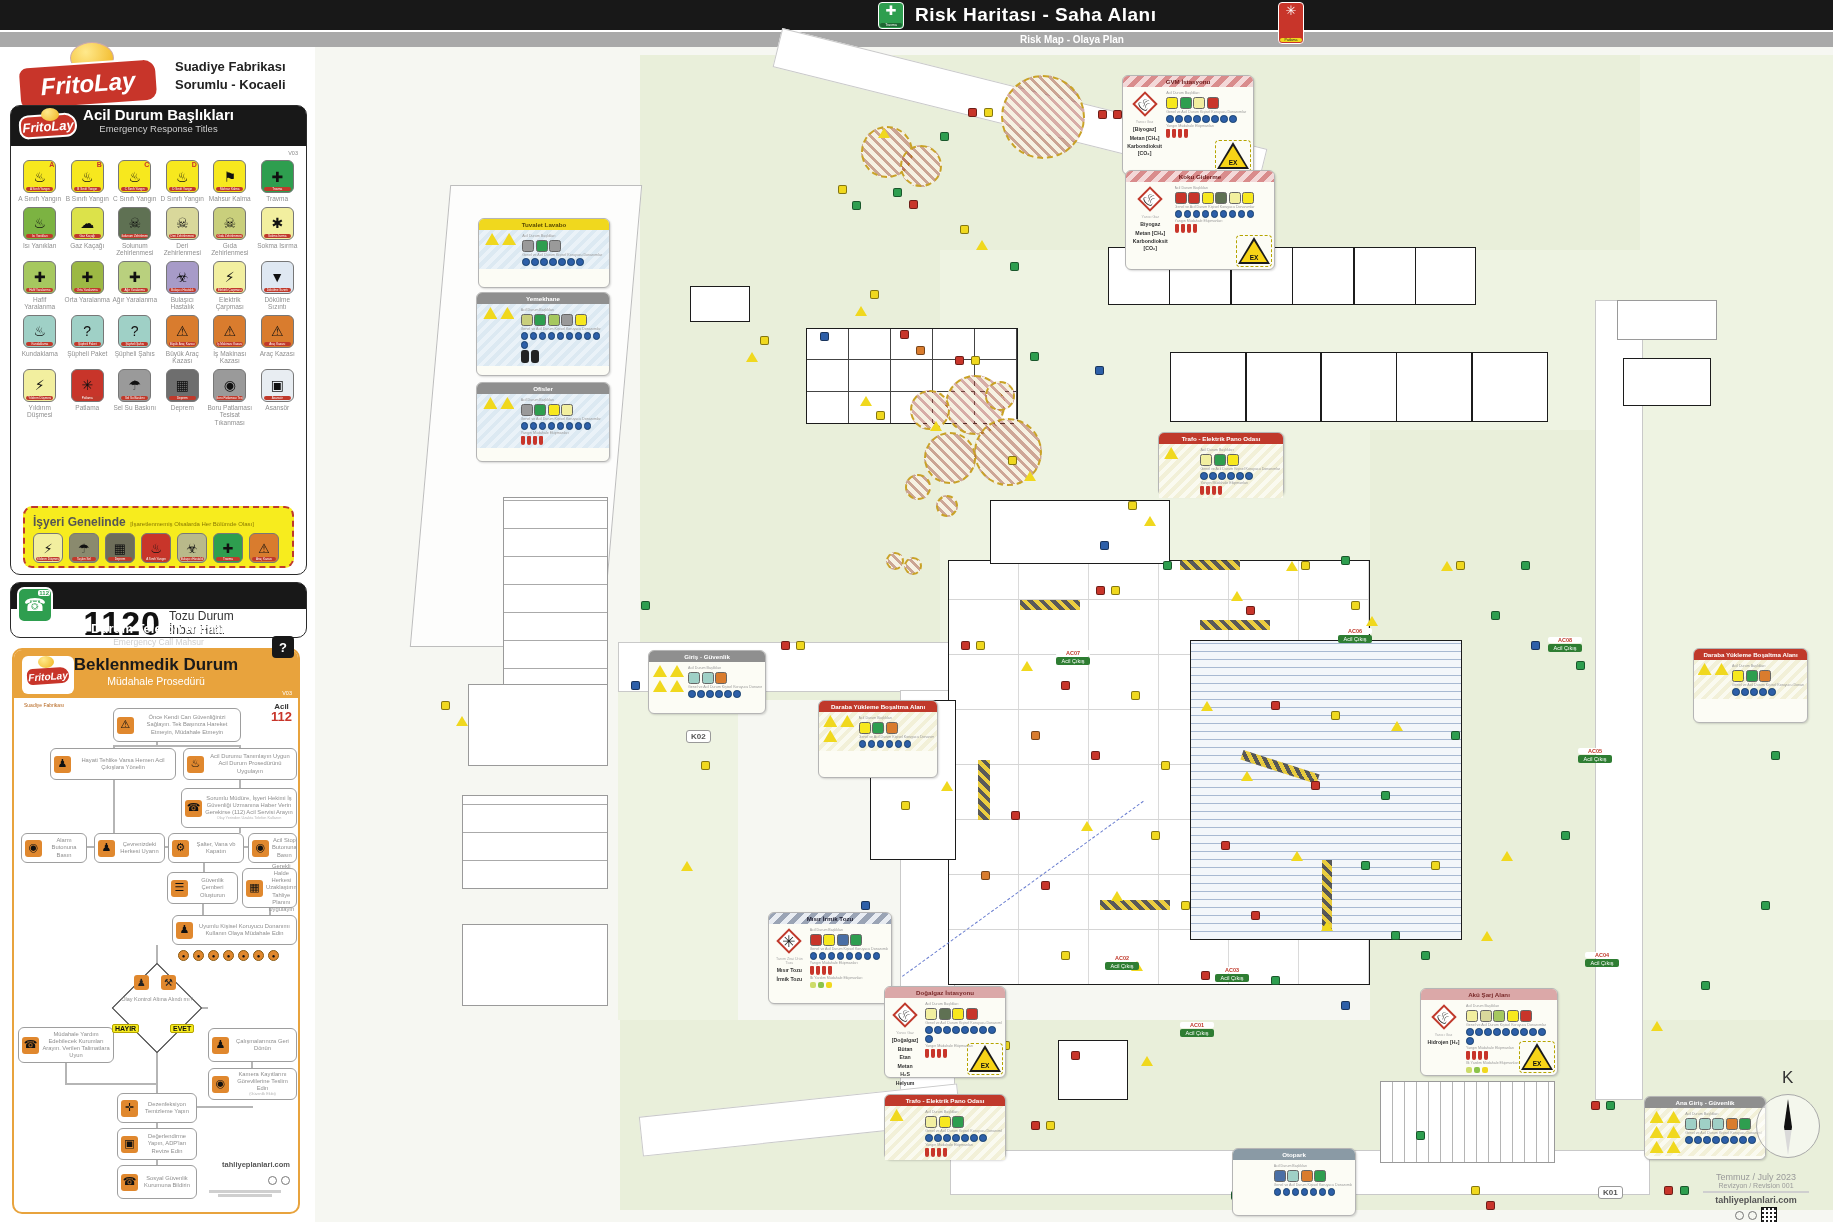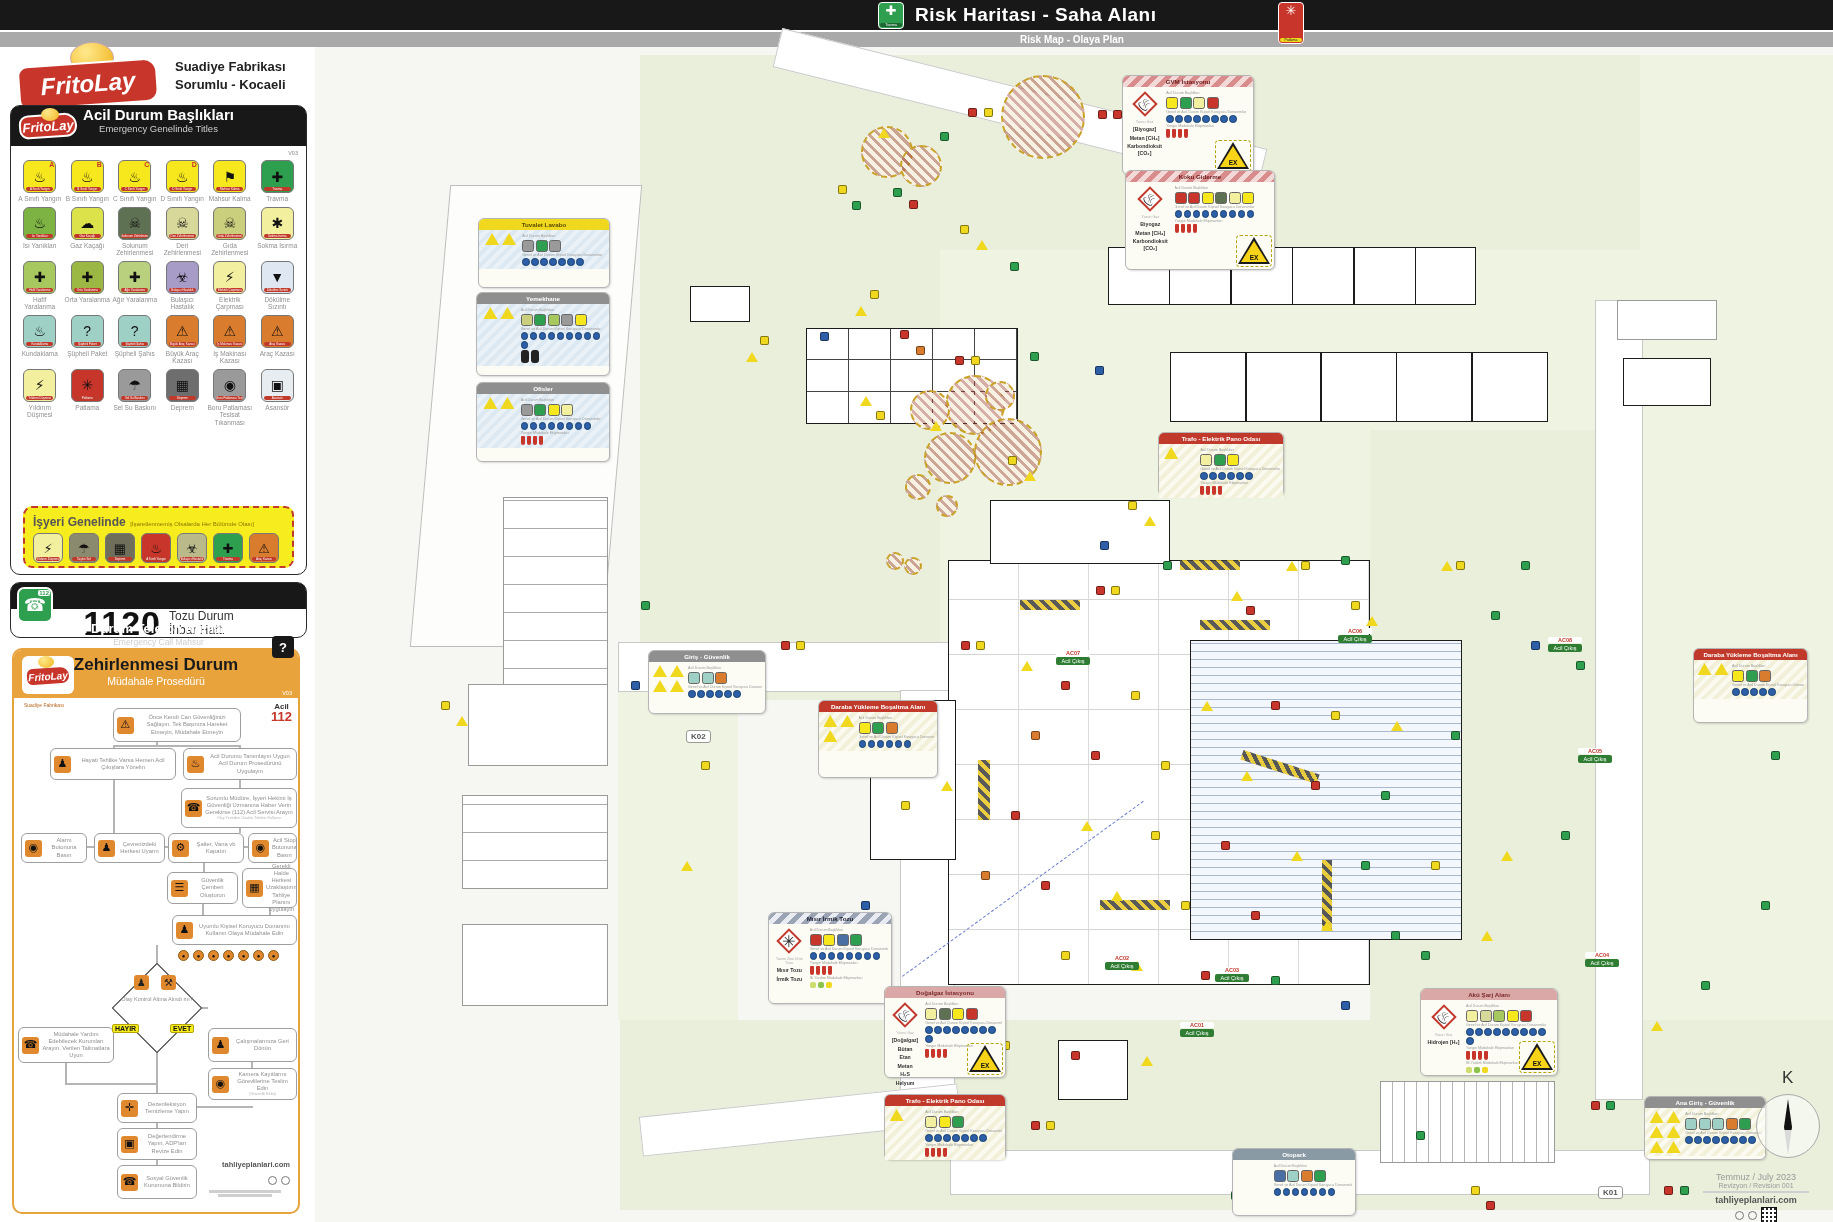--- a/index.html
+++ b/index.html
@@ -159,21 +159,21 @@
   <div class="abs" style="left:175px;top:58px;font-weight:bold;font-size:13px;line-height:18px">
     <div>Suadiye Fabrikası</div>
       <div>Sorumlu - Kocaeli</div>
   </div>
 
   <div class="abs panel" style="left:10px;top:105px;width:297px;height:470px">
     <div class="phead" style="height:40px">
       <div class="minilogo" style="left:8px;top:8px;width:58px;height:24px;font-size:13px">FritoLay</div>
       <div class="chip" style="left:30px;top:2px;width:18px;height:13px"></div>
       <div class="t1">Acil Durum Başlıkları</div>
-      <div class="t2">Emergency Genelinde Titles</div>
+      <div class="t2">Emergency Response Titles</div>
       <div class="ver" style="right:8px;bottom:-10px;color:#888">V03</div>
     </div>
     <div id="egrid" class="grid6" style="padding:14px 6px 0 6px">
         <div class="cell">
           <div class="tico" style="background: rgb(247, 232, 30);">
             <div style="font-size: 14px;">♨</div>
             <div class="tag">A</div>
             <div class="band">A Sınıfı Yangın</div>
           </div>
           <div class="tlab">A Sınıfı Yangın</div>
@@ -435,21 +435,21 @@
         </span>
     </div>
   </div>
 
   <div class="abs procpanel" style="left:12px;top:648px;width:288px;height:566px">
     <div class="prochead" style="height:48px">
       <div class="logobox">
         <div class="minilogo" style="left:3px;top:10px;width:46px;height:20px;font-size:10px">FritoLay</div>
         <div class="chip" style="left:16px;top:0px;width:16px;height:12px"></div>
       </div>
-      <div class="t1">Zehirlenmesi Durum</div>
+      <div class="t1">Beklenmedik Durum</div>
       <div class="t2">Müdahale Prosedürü</div>
       <div class="ver" style="right:6px;bottom:2px;color:#fff">V03</div>
       <div class="qtile" style="right:4px;top:-14px">?</div>
     </div>
     <div class="aciltag" style="right:6px;top:52px">
       <div>Acil</div>
         <div class="n">112</div>
     </div>
     <div style="position:absolute;left:10px;top:52px;font-size:5px;color:#b5651d">Suadiye Fabrikası</div>
     <div class="sfoot" style="right:8px;bottom:14px;width:90px">

